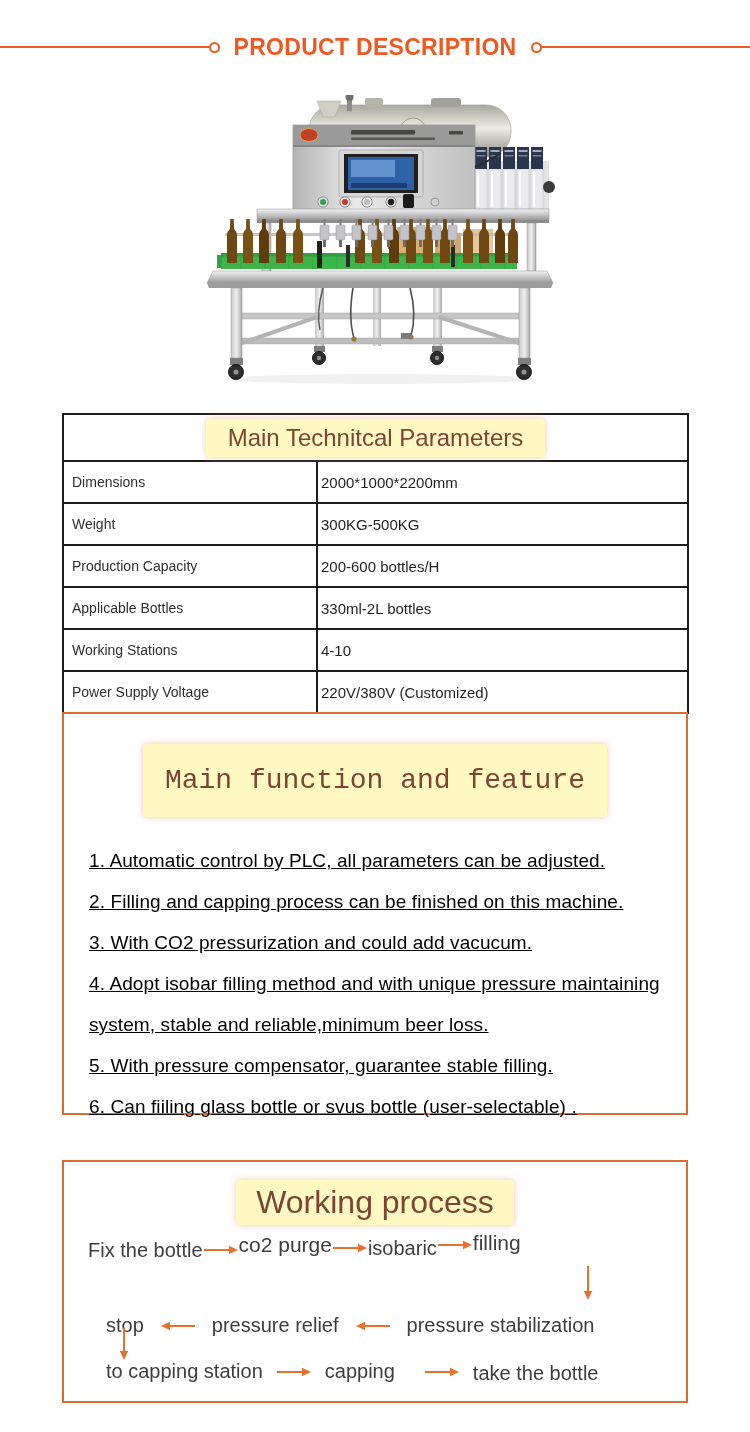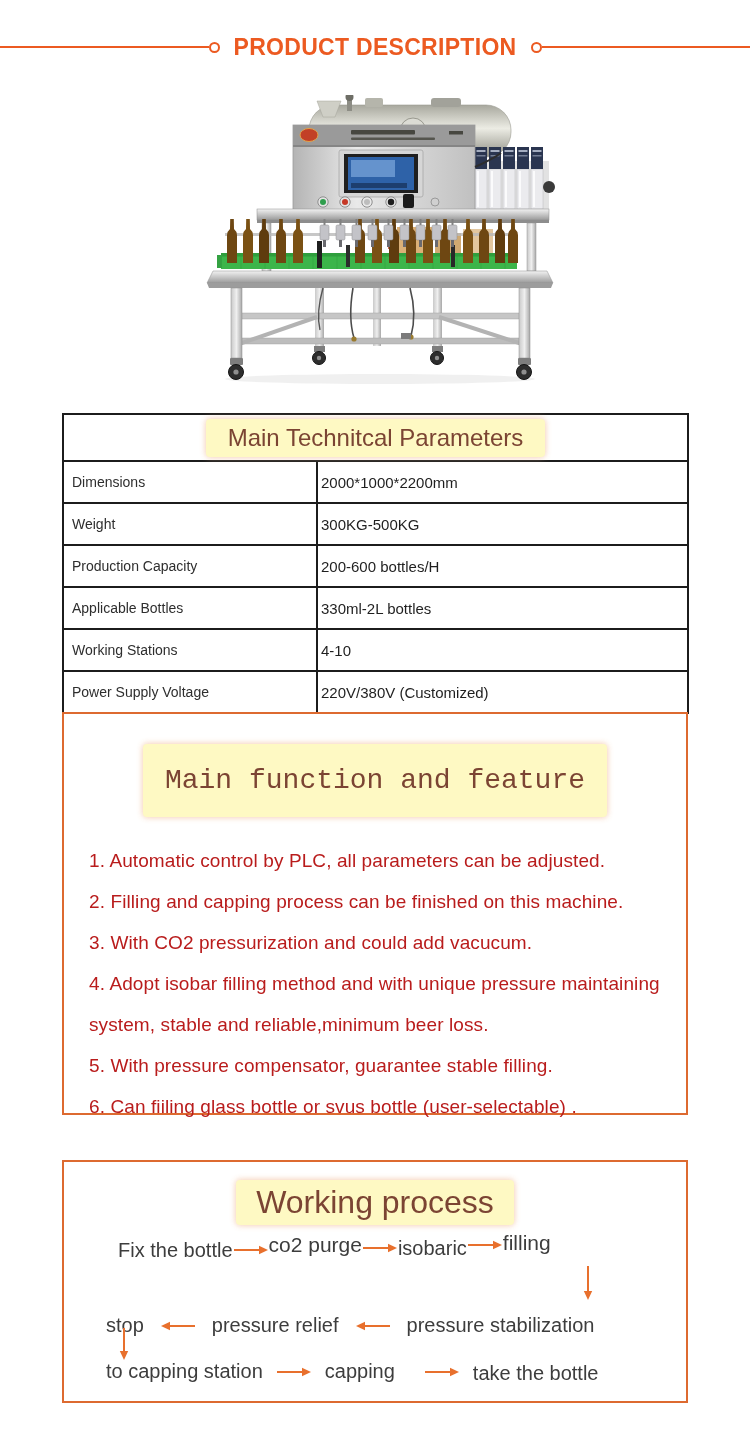--- a/index.html
+++ b/index.html
@@ -26,25 +26,25 @@
     display:table;background:#fef9c3;color:#7B4433;border-radius:4px;
     box-shadow:0 0 6px rgba(243,191,156,.9);white-space:nowrap;
   }
   .tbl-title{font-size:24px;display:inline-block;padding:5px 22px;margin-top:1px;}
   .sec-title{font-size:28px;padding:21px 22px;margin:30px auto 0;font-family:Liberation Mono, monospace;}
   .wp-title{font-size:32px;padding:4px 20px;margin:18px auto 0;}
   
   .boxed{position:absolute;left:62px;width:626px;border:2px solid #DD6A30;background:#fff;box-sizing:border-box;}
   .features{top:712px;height:403px;}
   .process{top:1160px;height:243px;}
-  .feature-list{position:absolute;top:126px;left:25px;right:8px;font-size:19px;line-height:41px;color:#b91c1c;letter-spacing:.1px;}
+  .feature-list{position:absolute;top:126px;left:25px;right:8px;font-size:19px;line-height:41px;color:#000000;letter-spacing:.1px;text-decoration:underline;}
   .feature-item{white-space:normal;}
   
   .flow-row{position:absolute;display:flex;align-items:center;font-size:20px;color:#3d3d3d;white-space:nowrap;}
-  .row1{top:76px;left:54px;gap:1px;}
+  .row1{top:76px;left:24px;gap:1px;}
   .row2{top:140px;left:42px;gap:17px;margin-top:12px;}
   .row3{top:198px;left:42px;gap:14px;}
   .step{display:inline-block;}
   .up2{transform:translateY(-2px);}
   .up5{transform:translateY(-5px);font-size:21px;}
   .up7{transform:translateY(-7px);font-size:21px;}
   .dn2{transform:translateY(2px);}
   .gapL{margin-left:16px;}
   .arr{flex:0 0 auto;}
   .darr{position:absolute;}

